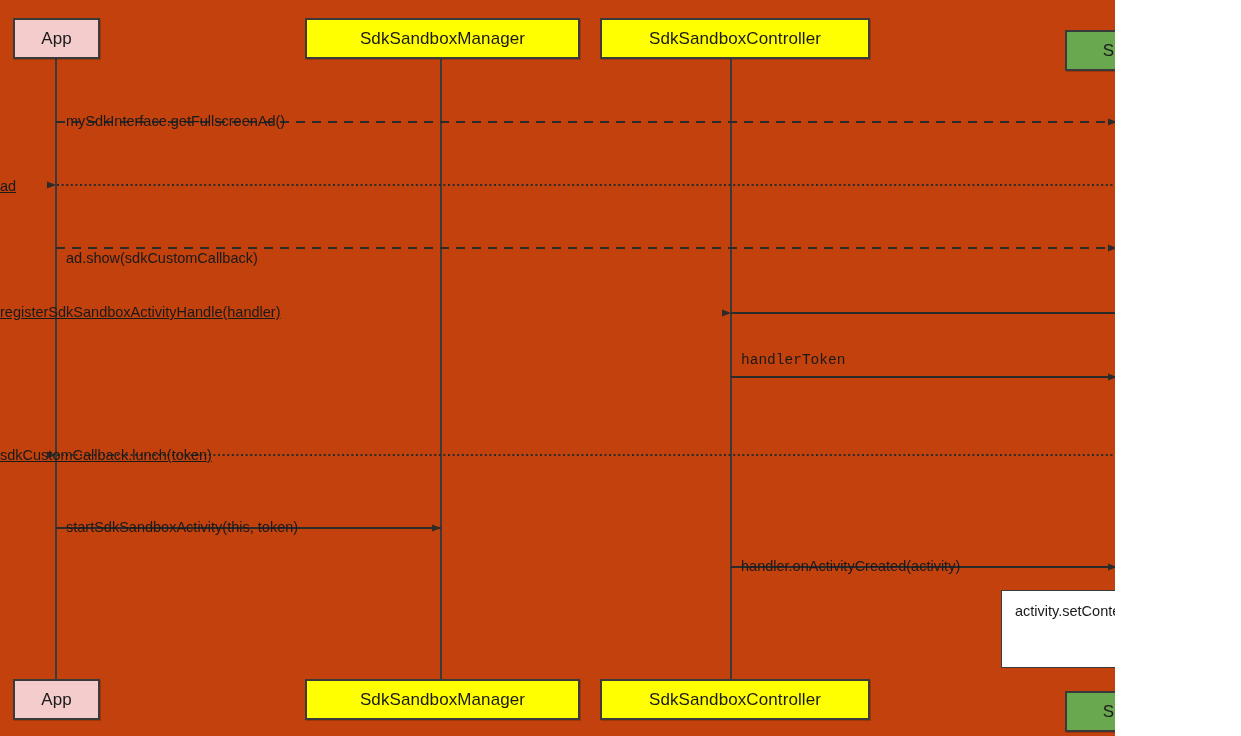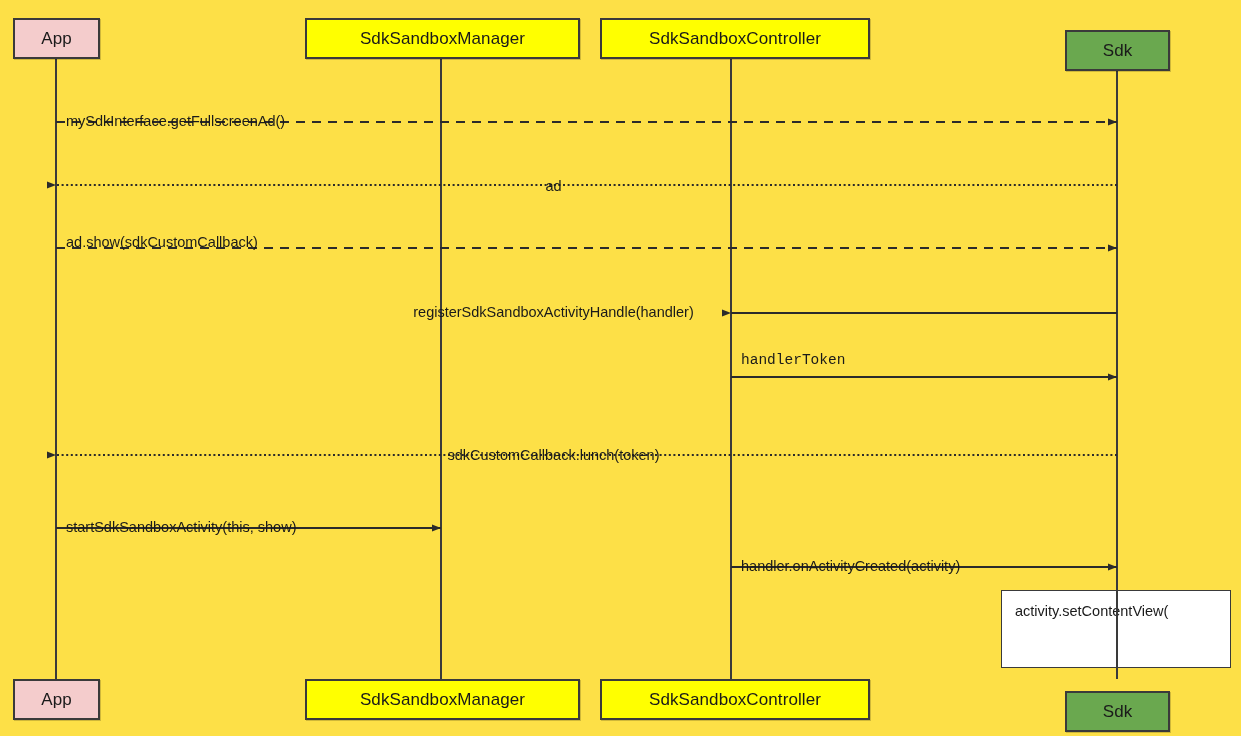--- a/index.html
+++ b/index.html
@@ -7,23 +7,23 @@
     margin: 0;
     padding: 0;
     background: #ffffff;
   }
   body {
     font-family: "Liberation Sans", sans-serif;
     -webkit-font-smoothing: antialiased;
   }
   #diagram-root {
     position: relative;
-    width: 1241px;
+    width: 1115px;
     height: 736px;
-    background: #fde047;
+    background: #c2410c;
     overflow: hidden;
   }
   #diagram-svg {
     position: absolute;
     left: 0;
     top: 0;
     width: 1241px;
     height: 736px;
   }
   .participant-box {
@@ -45,21 +45,22 @@
 
   .msg-label {
     position: absolute;
     font-size: 14.5px;
     color: #1a1a1a;
     white-space: nowrap;
     line-height: 1;
     margin-top: 19px;
   }
   .msg-label.right-align {
-    text-align: center;
+    text-align: left;
+    text-decoration: underline;
   }
   .note-box {
     position: absolute;
     box-sizing: border-box;
     background: #ffffff;
     border: 1.5px solid #3a3a3a;
     font-size: 14.5px;
     color: #1a1a1a;
     line-height: 1.35;
     padding: 11px 11px 0 13px;
@@ -122,25 +123,25 @@
       <div class="participant-box yellow" style="left: 600px; top: 679px; width: 270px; height: 41px;">
         <span>SdkSandboxController</span>
       </div>
       <div class="participant-box sdk" style="left: 1065px; top: 679px; width: 105px; height: 41px;">
         <span>Sdk</span>
       </div>
     </div>
   <div id="message-labels">
       <div class="msg-label" style="top: 95px; left: 66px;">mySdkInterface.getFullscreenAd()</div>
       <div class="msg-label right-align" style="top: 160px; left: 0px; width: 1107px;">ad</div>
-      <div class="msg-label" style="top: 216px; left: 66px;">ad.show(sdkCustomCallback)</div>
+      <div class="msg-label" style="top: 232px; left: 66px;">ad.show(sdkCustomCallback)</div>
       <div class="msg-label right-align" style="top: 286px; left: 0px; width: 1107px;">registerSdkSandboxActivityHandle(handler)</div>
       <div class="msg-label" style="top: 334px; left: 741px; font-family: Liberation Mono, monospace;">handlerToken</div>
       <div class="msg-label right-align" style="top: 429px; left: 0px; width: 1107px;">sdkCustomCallback.lunch(token)</div>
-      <div class="msg-label" style="top: 501px; left: 66px;">startSdkSandboxActivity(this, show)</div>
+      <div class="msg-label" style="top: 501px; left: 66px;">startSdkSandboxActivity(this, token)</div>
       <div class="msg-label" style="top: 540px; left: 741px;">handler.onActivityCreated(activity)</div>
     </div>
   <div id="notes-layer">
       <div class="note-box" style="left: 1001px; top: 590px; width: 230px; height: 78px;">
         <div>activity.setContentView(</div>
       </div>
     </div>
 
 <div style="position: absolute; left: 1116px; top: 590px; width: 2px; height: 78px; background: rgb(58, 58, 58); z-index: 6;"></div>
   </div>

